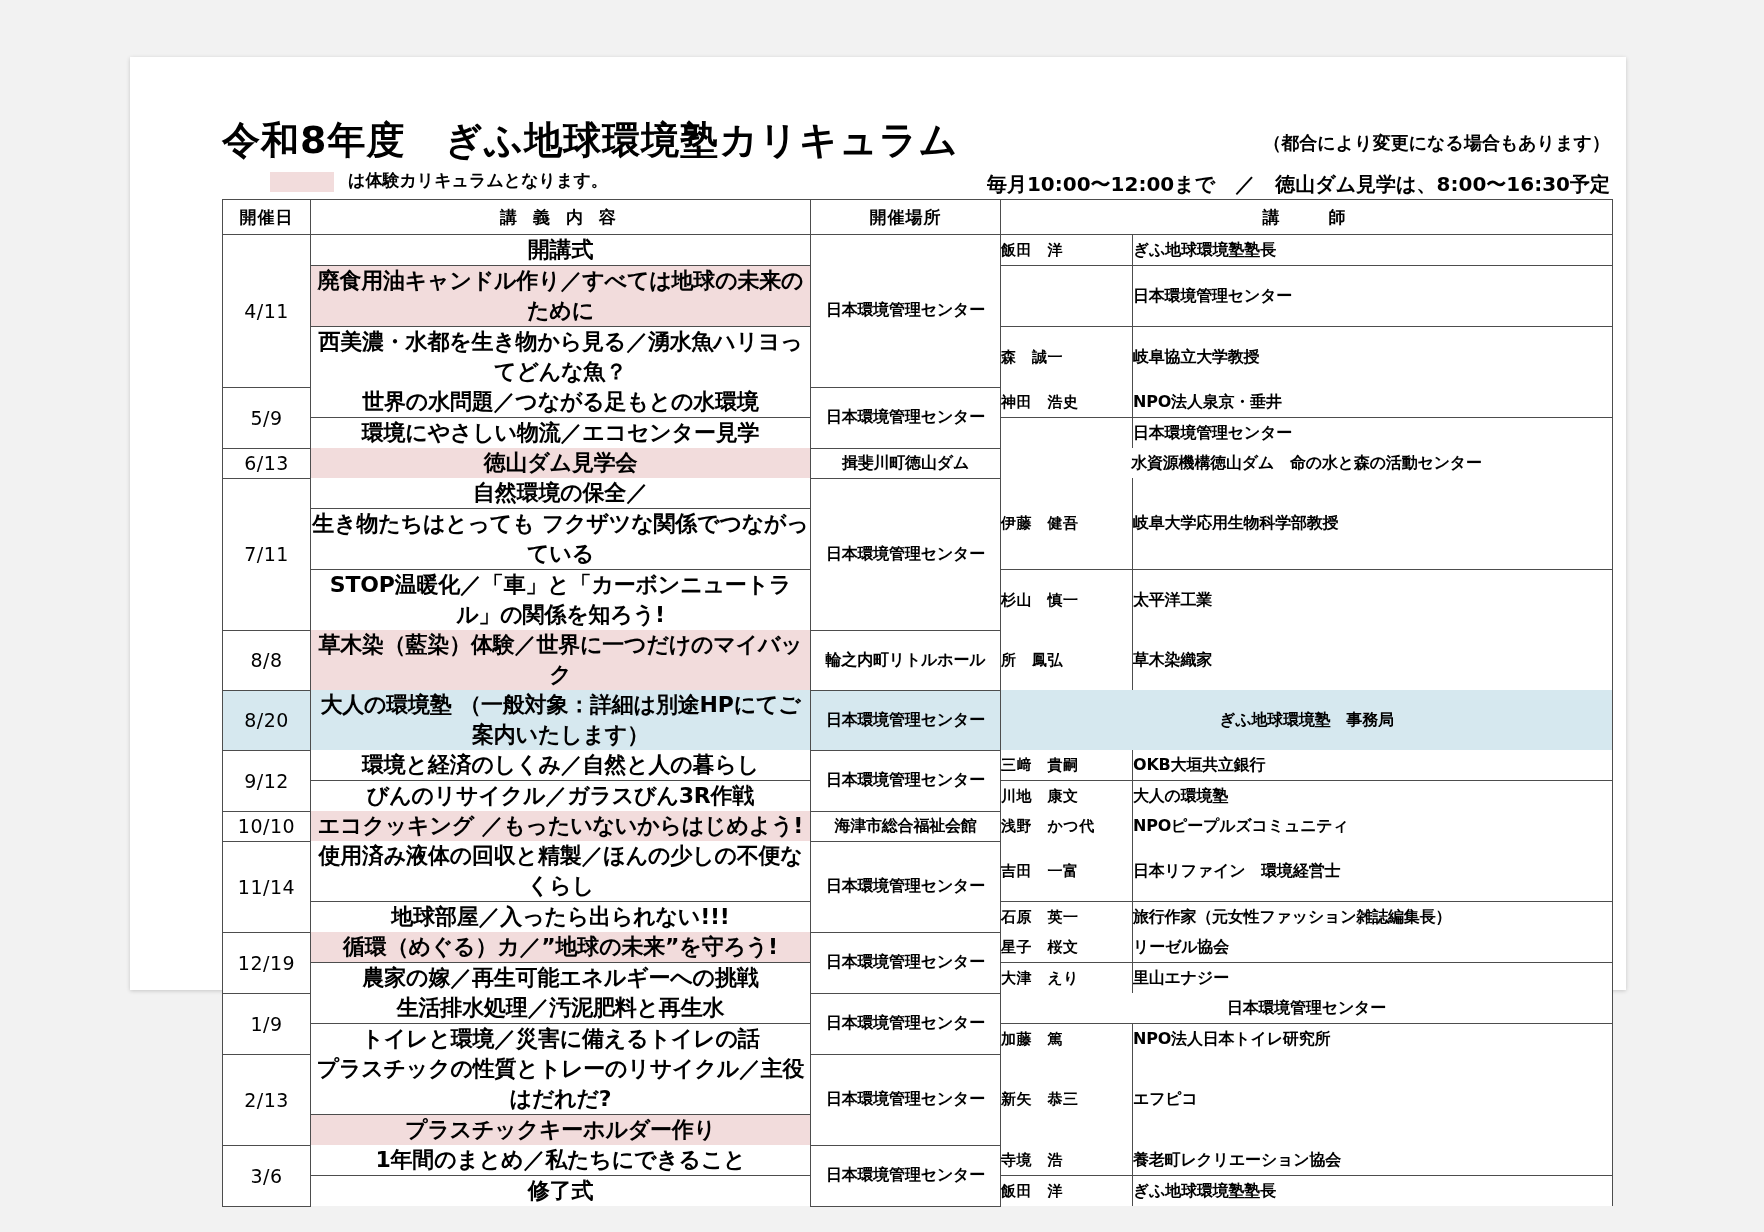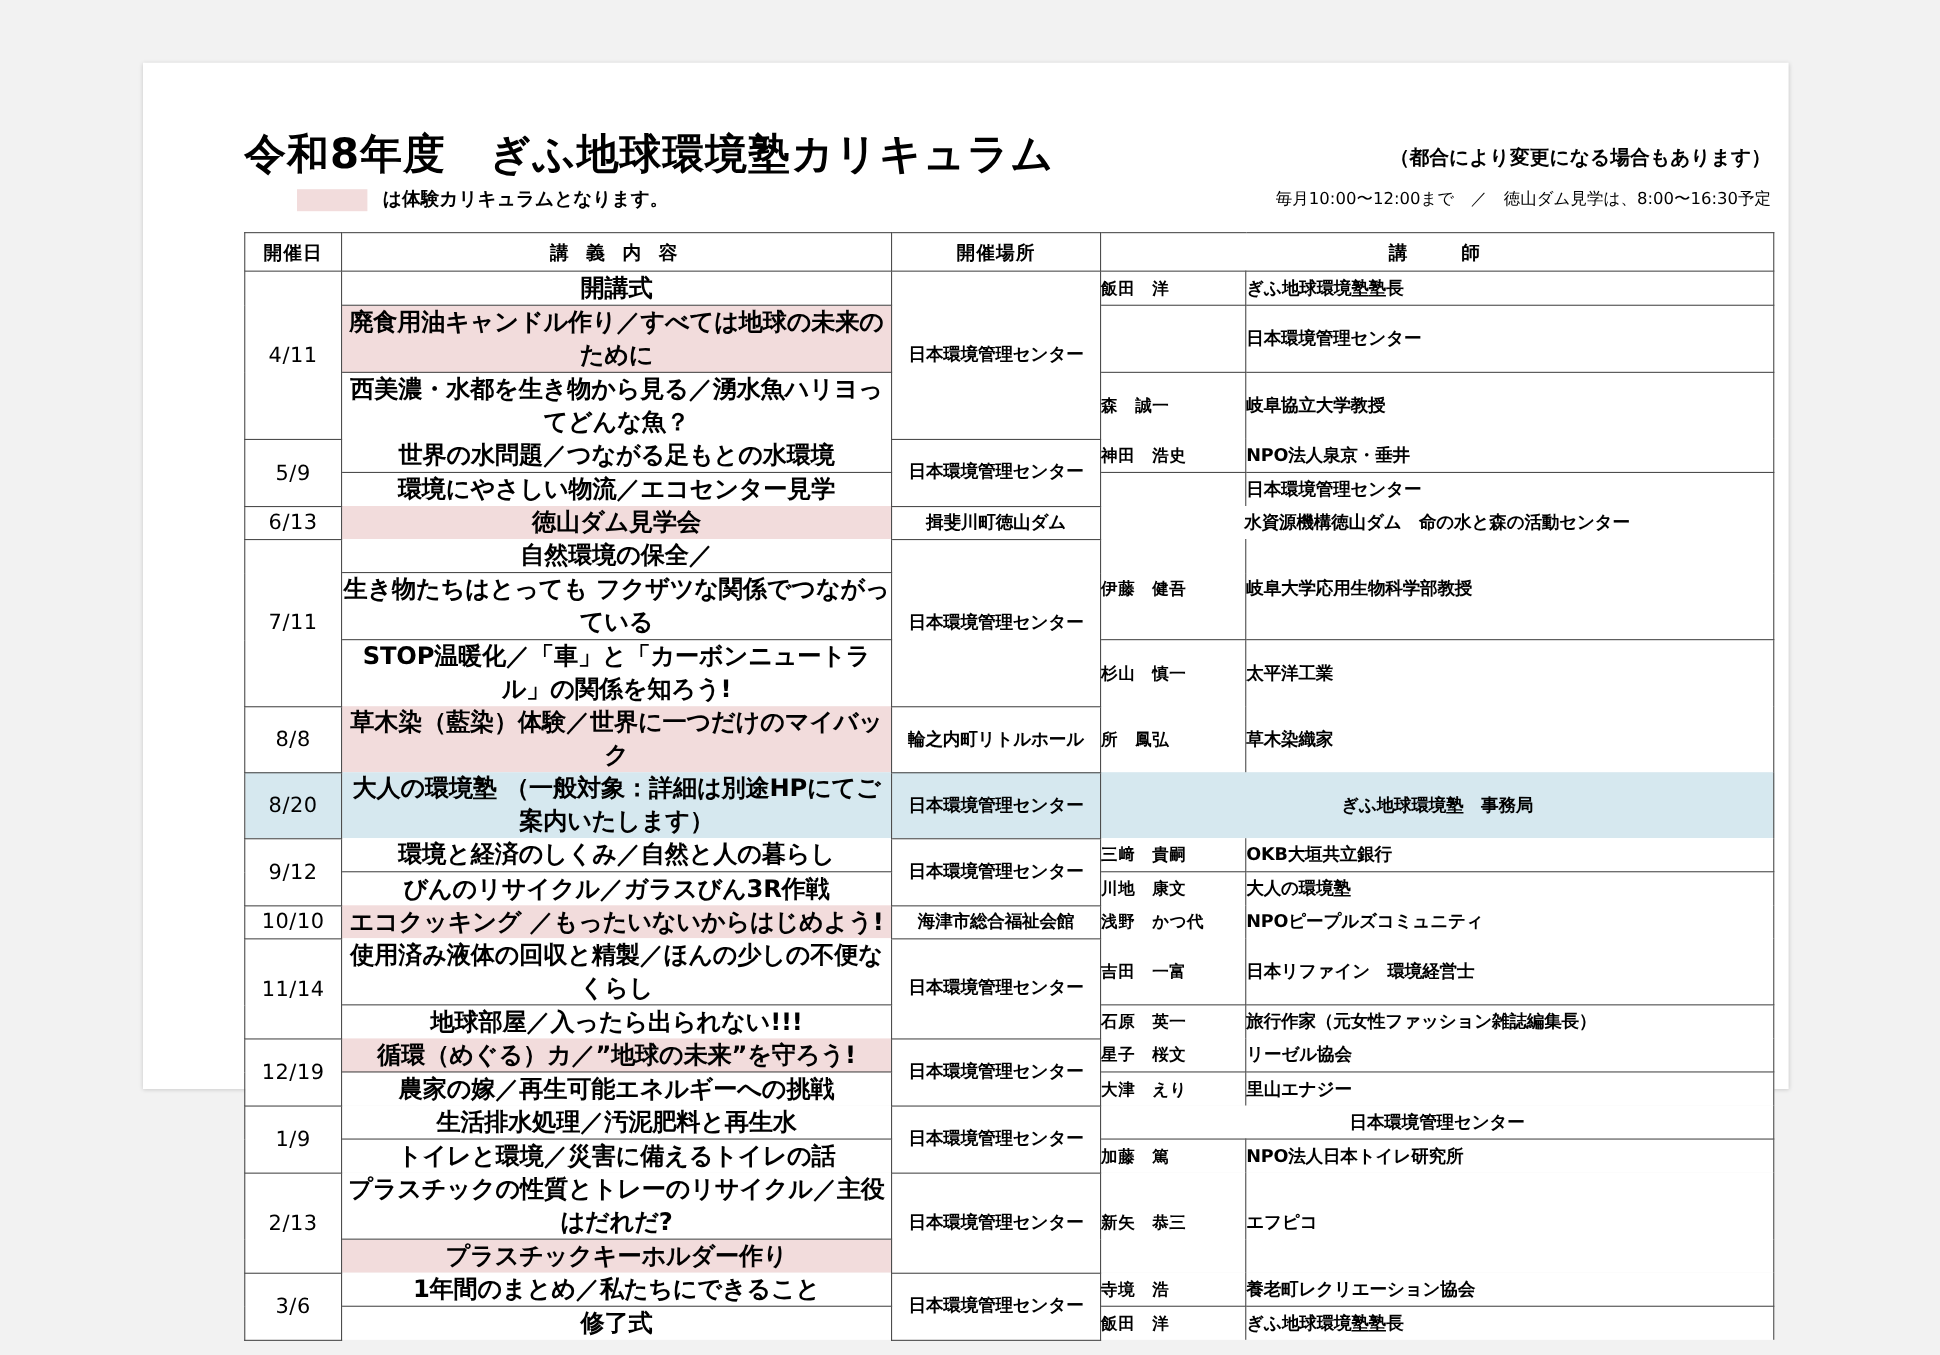--- a/index.html
+++ b/index.html
@@ -35,29 +35,29 @@
     display:flex;align-items:flex-end;
   }
   .swatch{
     width:64px;height:20px;background:#f2dcdc;display:inline-block;
   }
   .legend-text{
     font-size:17px;font-weight:bold;color:#000;margin-left:14px;white-space:nowrap;
   }
   .note-time{
     position:absolute;right:2px;top:54px;
-    font-size:15px;font-weight:normal;color:#000;white-space:nowrap;
+    font-size:20px;font-weight:bold;color:#000;white-space:nowrap;
   }
 
   
   table.sched{
     border-collapse:collapse;
     width:1390px;
     table-layout:fixed;
-    margin-top:16px;
+    margin-top:4px;
   }
   table.sched td,table.sched th{
     border:1px solid #4d4d4d;
     padding:0;
     vertical-align:middle;
     color:#000;
     background:#fff;
   }
   col.c-date{width:88px;}
   col.c-lec{width:500px;}

